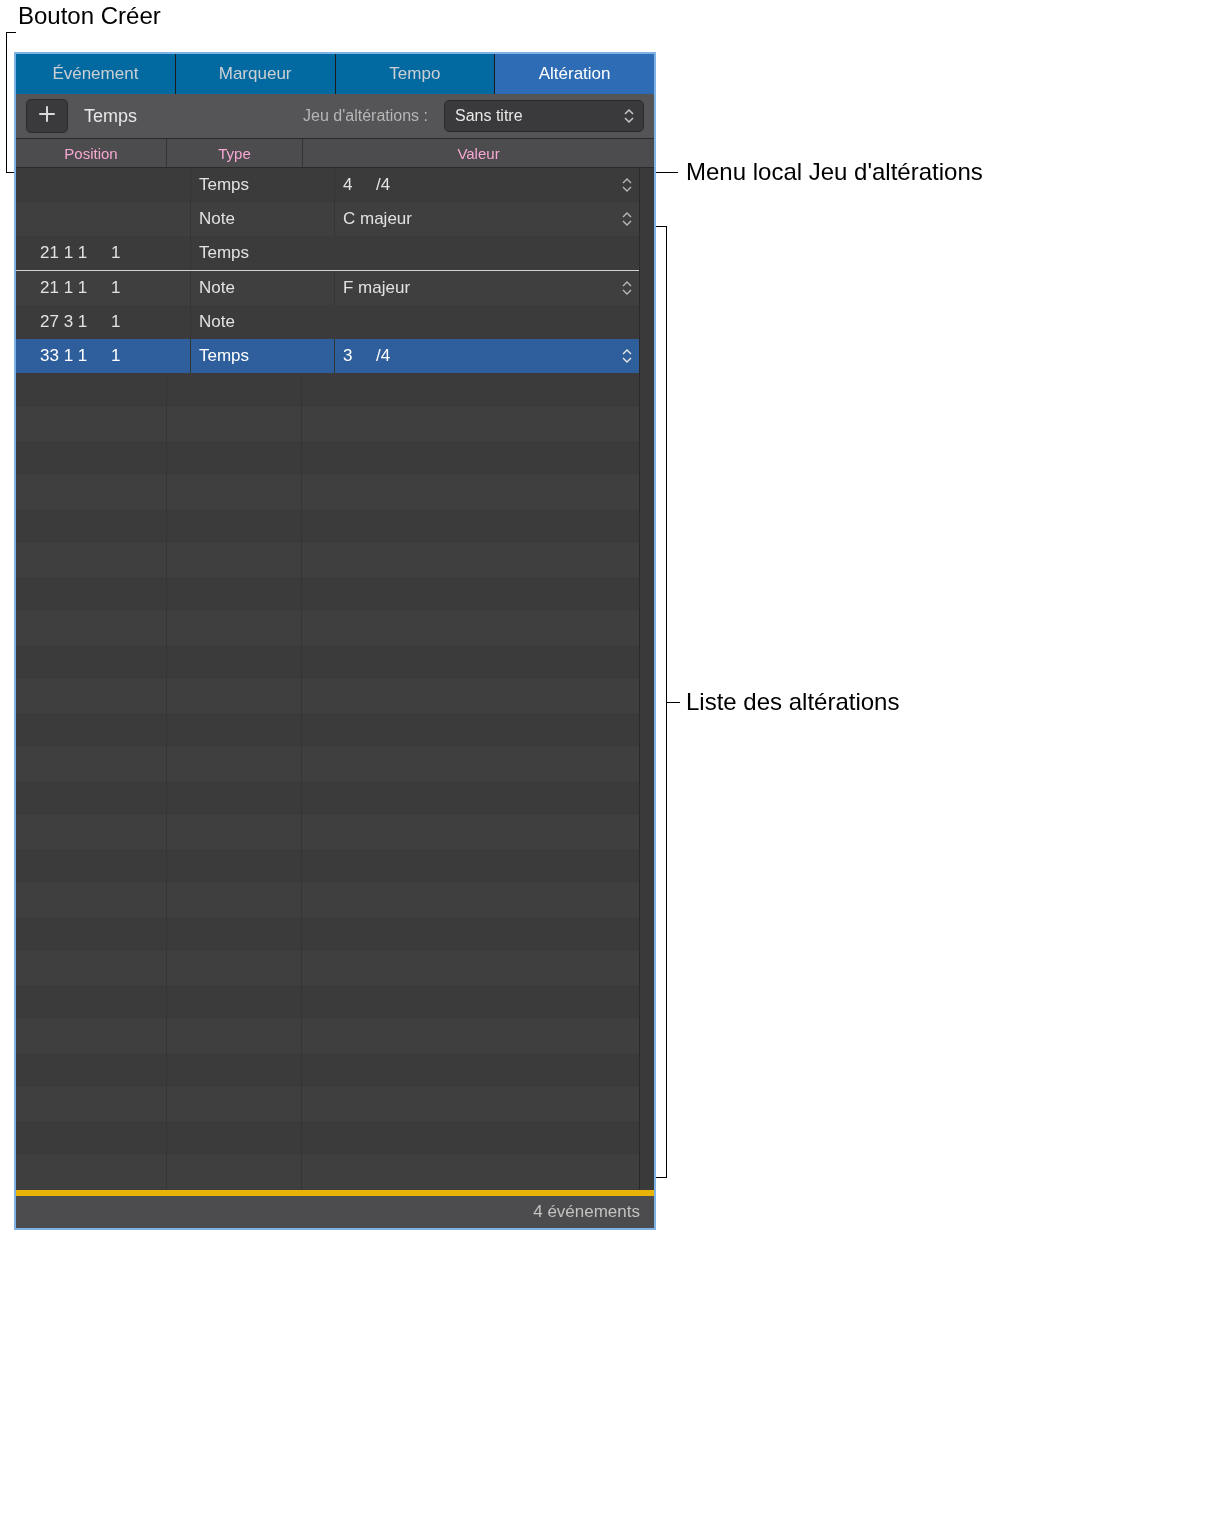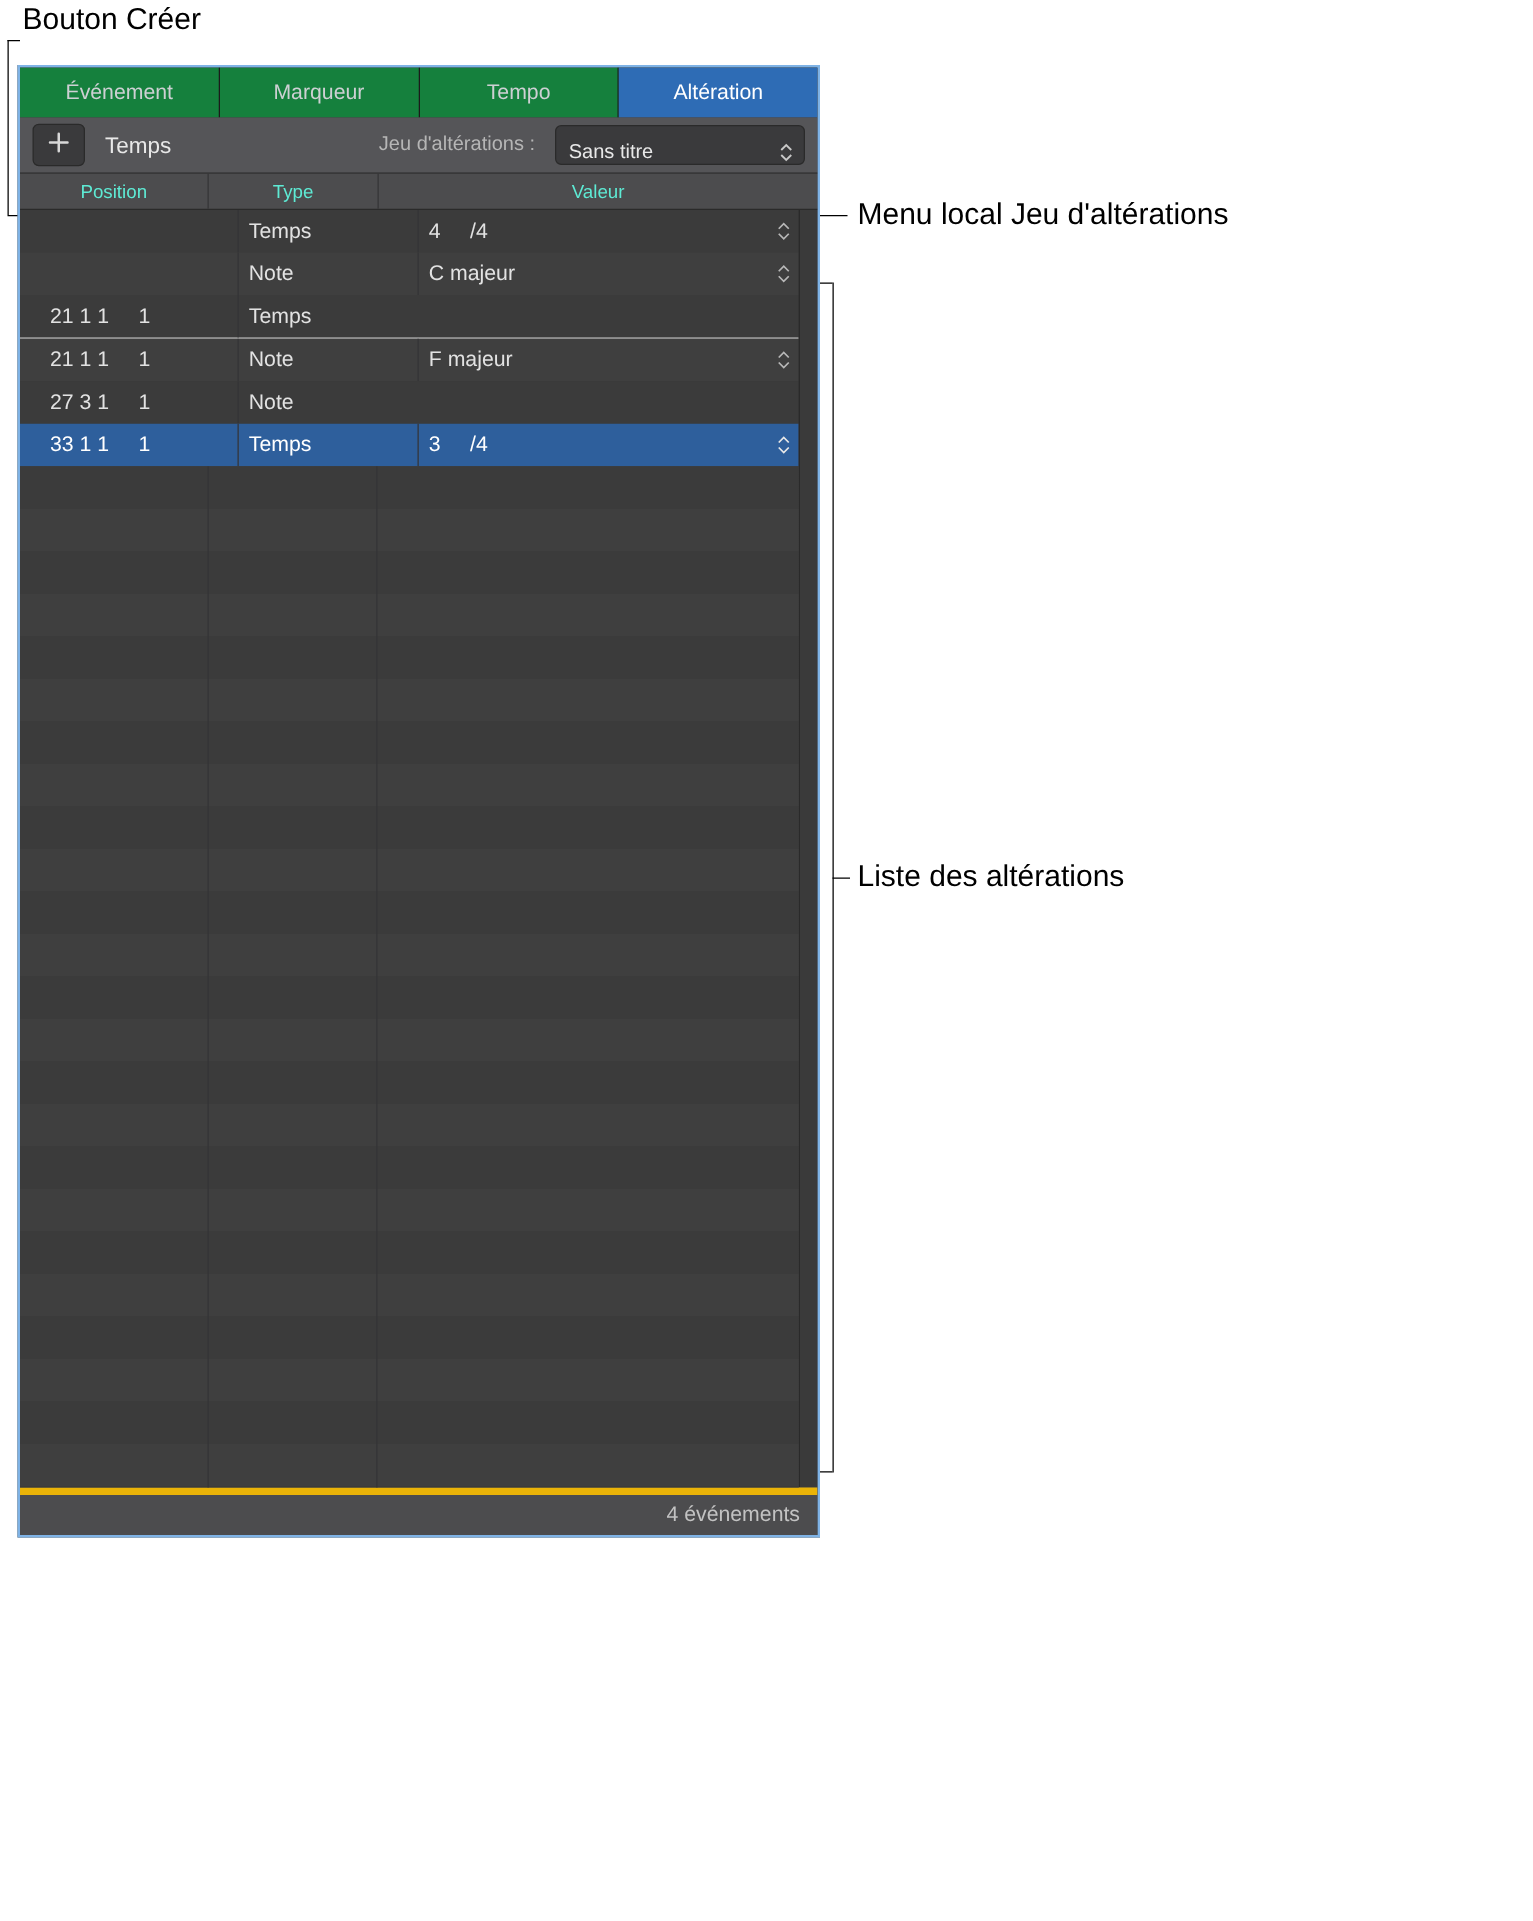--- a/index.html
+++ b/index.html
@@ -44,21 +44,21 @@
     height: 40px;
     flex: none;
   }
   .tab {
     flex: 1;
     display: flex;
     align-items: center;
     justify-content: center;
     font-size: 17px;
     color: #cdd0d3;
-    background: #15803d;
+    background: #0369a1;
     border-right: 1px solid #1b1b1b;
     cursor: pointer;
   }
   .tab:last-child {
     border-right: none;
     text-align: center;
   }
   .tab.selected {
     background: #2e6cb5;
     color: #fff;
@@ -127,41 +127,41 @@
     font-size: 16px;
     color: #b6b6b6;
   }
   .dropdown {
     height: 30px;
     min-width: 180px;
     background: #3a3a3c;
     border: 1px solid #2a2a2a;
     border-radius: 5px;
     display: flex;
-    align-items: flex-end;
+    align-items: center;
     padding: 0 8px 0 10px;
     justify-content: space-between;
     cursor: pointer;
     font-size: 16px;
     color: #e8e8e8;
   }
   .updown-icon {
     width: 12px;
     height: 18px;
     display:flex; align-items:center; justify-content:center;
   }
   
   .thead {
     display: flex;
     height: 28px;
     background: #4c4c4e;
     border-bottom: 1px solid #2a2a2a;
     flex: none;
     font-size: 15px;
-    color: #5eead4;
+    color: #f9a8d4;
   }
   .th {
     display:flex;
     align-items:center;
     justify-content:center;
     border-right: 1px solid #353537;
   }
   .th:last-child { border-right: none; }
   .col-pos  { width: 150px; }
   .col-type { width: 135px; }

